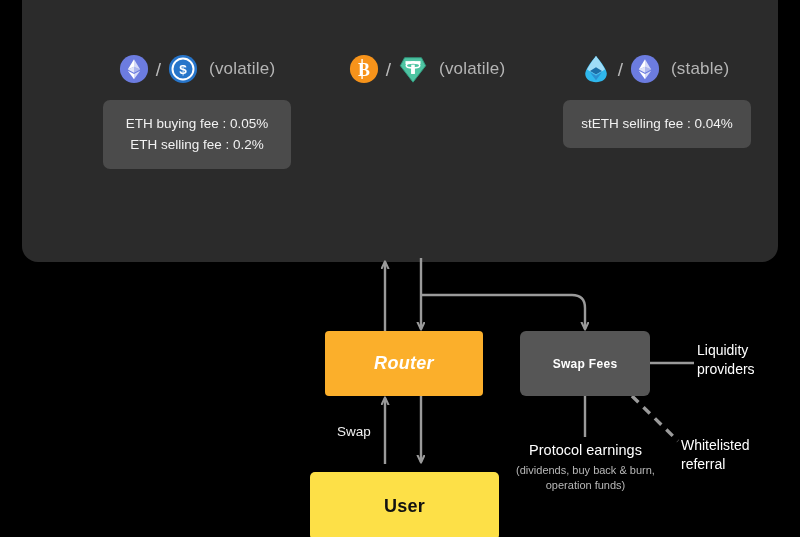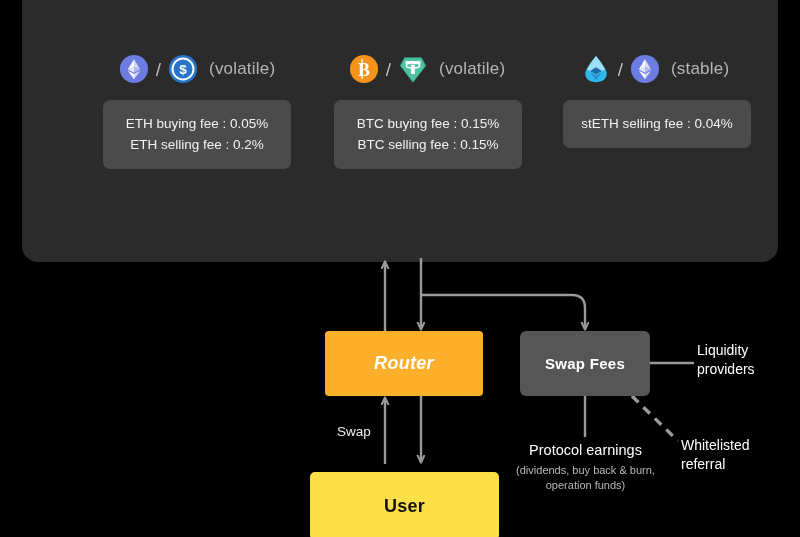--- a/index.html
+++ b/index.html
@@ -123,21 +123,21 @@
   .node-fees {
     left: 520px;
     top: 331px;
     width: 130px;
     height: 65px;
     background: #565656;
     border-radius: 6px;
   }
   .node-fees .node-label {
     color: #ffffff;
-    font-size: 15px;
+    font-size: 12px;
     font-weight: bold;
     letter-spacing: 0.3px;
   }
 
   .node-user {
     left: 310px;
     top: 464px;
     width: 189px;
     height: 68px;
     background: #fde047;
@@ -258,24 +258,20 @@
             <path d="M16 30 L2.5 12.5 L7 4 L25 4 L29.5 12.5 Z" fill="none" stroke="#2f9b7f" stroke-width="1"></path>
             <rect x="8" y="7.6" width="16" height="3.1" fill="#ffffff"></rect>
             <rect x="14.1" y="7.6" width="3.8" height="13.6" fill="#ffffff"></rect>
             <ellipse cx="16" cy="12.3" rx="7.2" ry="2.6" fill="#4ec4a2"></ellipse>
             <ellipse cx="16" cy="12.3" rx="7.2" ry="2.6" fill="none" stroke="#ffffff" stroke-width="1.6"></ellipse>
             <rect x="14.1" y="11.4" width="3.8" height="9.8" fill="#ffffff"></rect>
           </svg>
         </span>
         <span class="pair-kind">(volatile)</span>
       </div>
-      <div class="fee-card">
-        <div class="fee-line">BTC buying fee : 0.15%</div>
-        <div class="fee-line">BTC selling fee : 0.15%</div>
-      </div>
     </div>
 
     <div class="pair-group g2">
       <div class="pair-header">
         <span class="token">
           <svg viewBox="0 0 32 32">
             <path d="M16 2 C16 2 4.5 15 4.5 21 C4.5 26.5 9.6 30 16 30 C22.4 30 27.5 26.5 27.5 21 C27.5 15 16 2 16 2 Z" fill="#2fb7ec"></path>
             <path d="M16 2 C16 2 9 11 6.4 16.4 L16 22 L25.6 16.4 C23 11 16 2 16 2 Z" fill="#9fdcf7"></path>
             <path d="M16 14 L9.6 18 L16 21.8 L22.4 18 Z" fill="#1b6fa8"></path>
             <path d="M16 23.2 L9.6 19.4 L16 28 L22.4 19.4 Z" fill="#2b8fd0"></path>

